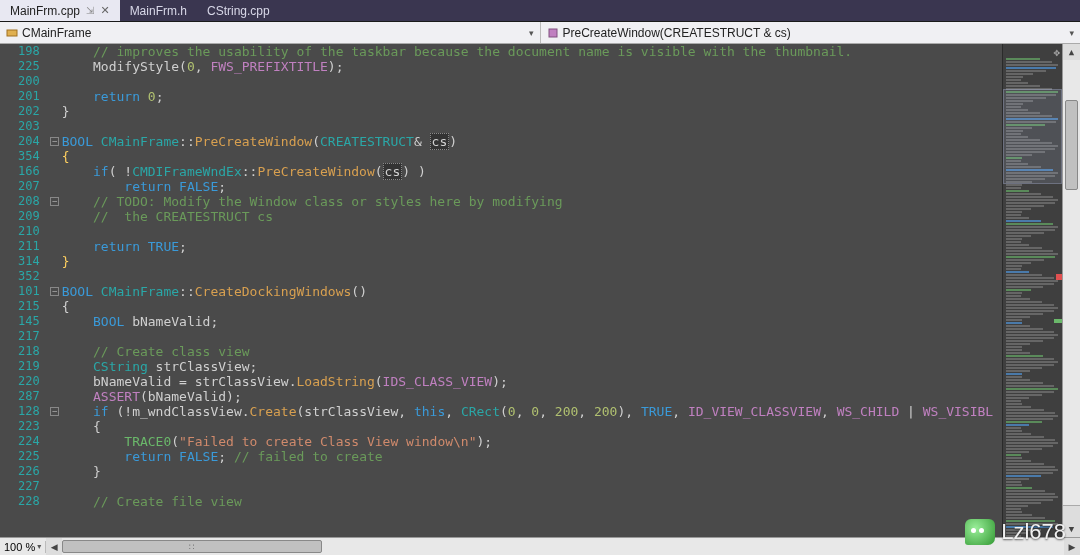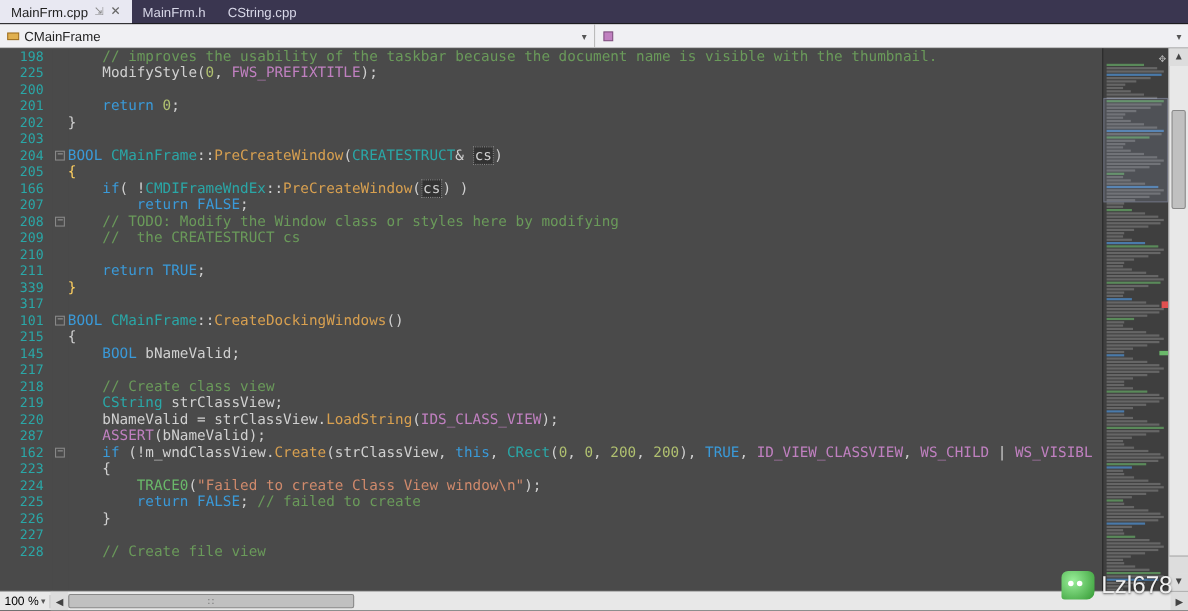--- a/index.html
+++ b/index.html
@@ -218,51 +218,52 @@
     <svg class="nav-icon" viewBox="0 0 12 12">
         <rect x="1" y="3" width="10" height="6" fill="#e0b050" stroke="#a07020"></rect>
       </svg>
     <span>CMainFrame</span>
     <span class="nav-dd">▾</span>
   </div>
   <div class="nav-half">
     <svg class="nav-icon" viewBox="0 0 12 12">
         <rect x="2" y="2" width="8" height="8" fill="#c080c0" stroke="#805080"></rect>
       </svg>
+    <span>PreCreateWindow(CREATESTRUCT &amp; cs)</span>
     <span class="nav-dd">▾</span>
   </div>
 </div>
 
 <div class="editor-area">
   <div class="gutter" id="gutter">
       <div class="gl">198</div>
       <div class="gl">225</div>
       <div class="gl">200</div>
       <div class="gl">201</div>
       <div class="gl">202</div>
       <div class="gl">203</div>
       <div class="gl">204</div>
-      <div class="gl">205</div>
+      <div class="gl">354</div>
       <div class="gl">166</div>
       <div class="gl">207</div>
       <div class="gl">208</div>
       <div class="gl">209</div>
       <div class="gl">210</div>
       <div class="gl">211</div>
-      <div class="gl">339</div>
-      <div class="gl">317</div>
+      <div class="gl">314</div>
+      <div class="gl">352</div>
       <div class="gl">101</div>
       <div class="gl">215</div>
       <div class="gl">145</div>
       <div class="gl">217</div>
       <div class="gl">218</div>
       <div class="gl">219</div>
       <div class="gl">220</div>
       <div class="gl">287</div>
-      <div class="gl">162</div>
+      <div class="gl">128</div>
       <div class="gl">223</div>
       <div class="gl">224</div>
       <div class="gl">225</div>
       <div class="gl">226</div>
       <div class="gl">227</div>
       <div class="gl">228</div>
     </div>
   <div class="outline-col" id="outline">
       <div class="ol"></div>
       <div class="ol"></div>

